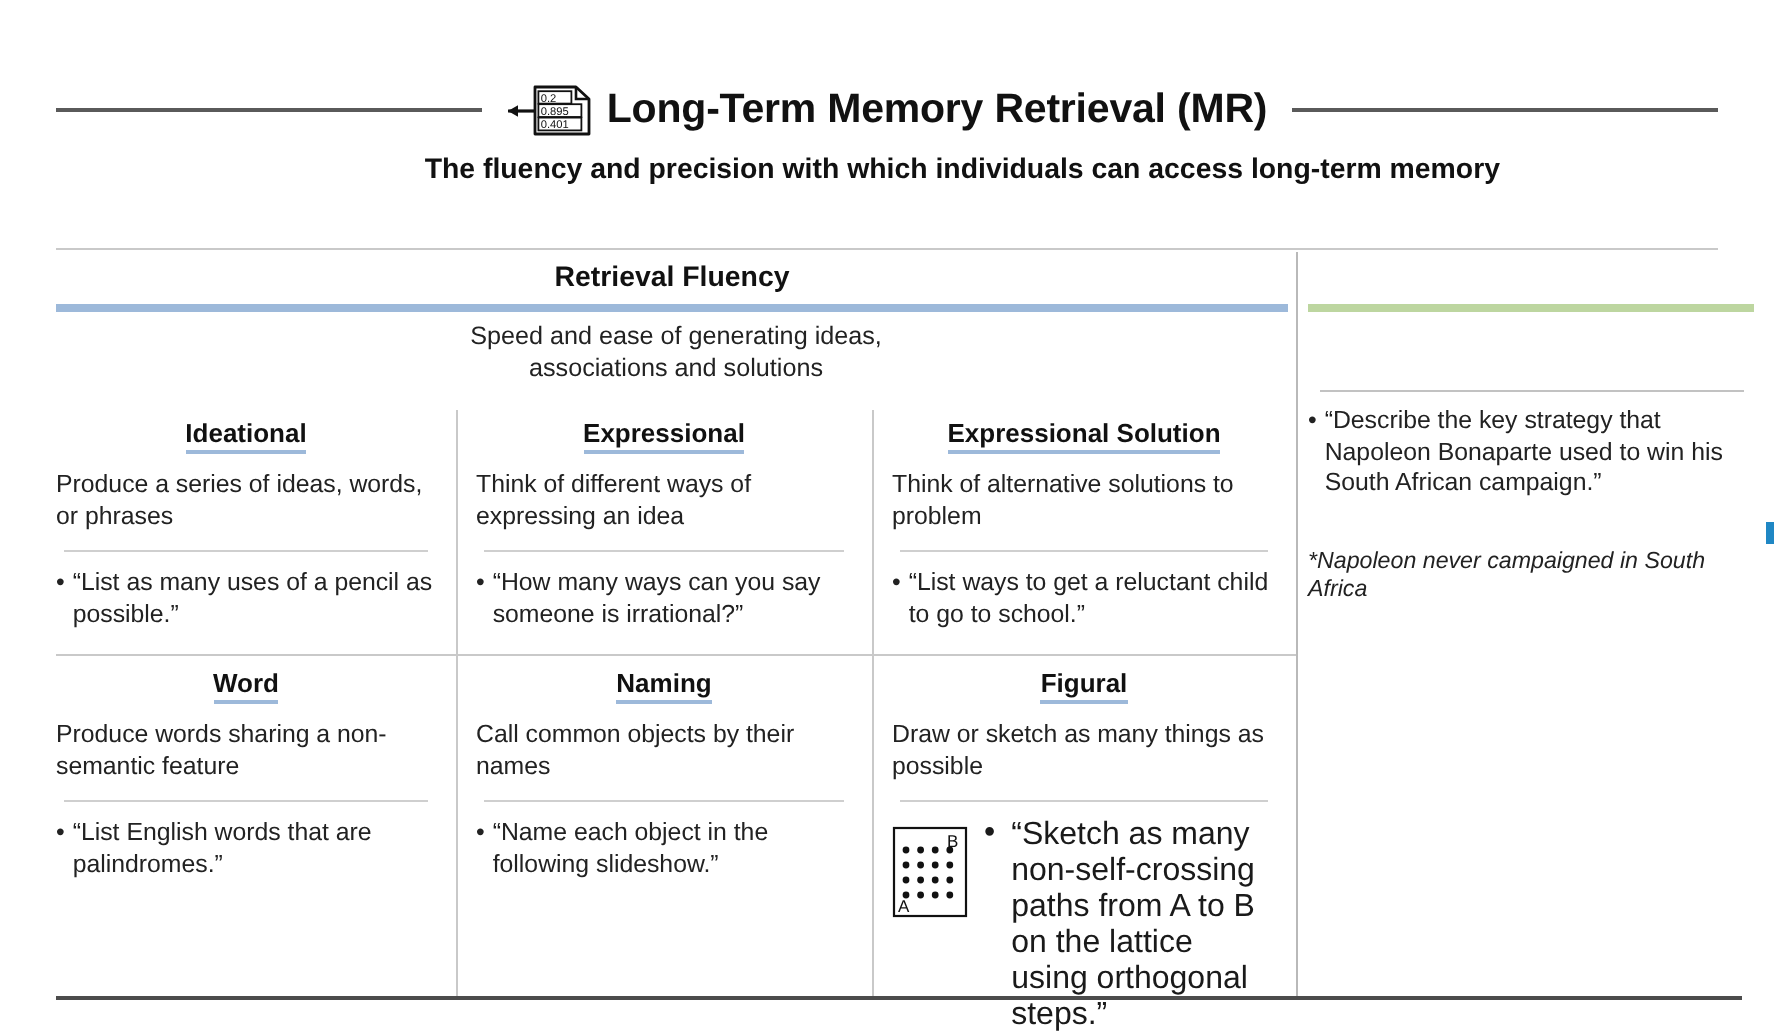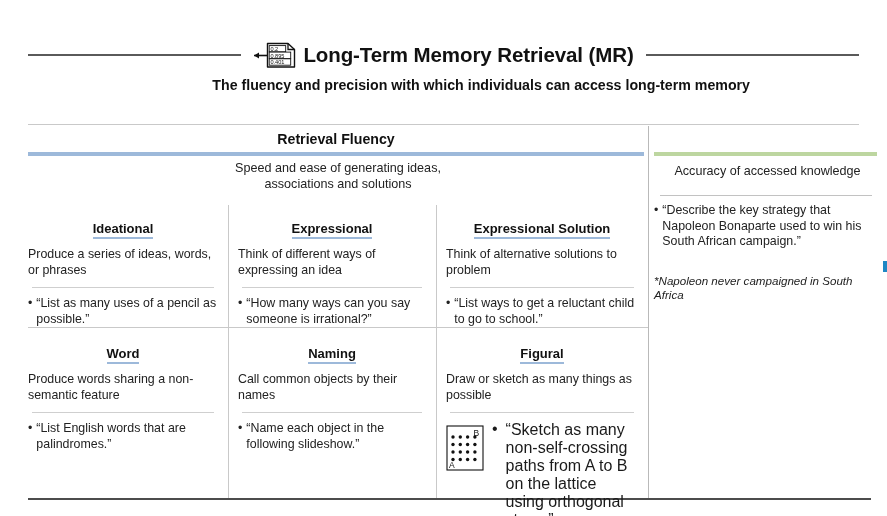--- a/index.html
+++ b/index.html
@@ -158,21 +158,20 @@
     left: 660px; top: 195px;
     width: 212px;
     height: 1px;
     background: #c2c2c2;
   }
 
   
   .cell {
     position: absolute;
     box-sizing: border-box;
-    margin-top: 11px;
   }
   .cell-title-wrap {
     text-align: center;
     margin-bottom: 8px;
   }
   .cell-title-inner {
     display: inline-block;
     font-size: 13px;
     font-weight: bold;
     color: #111;
@@ -290,21 +289,20 @@
   <div class="accent-bar accent-green"></div>
   <div class="vsep-main"></div>
   <div class="vsep-inner vsep-a"></div>
   <div class="vsep-inner vsep-b"></div>
   <div class="hsep-row"></div>
   <div class="hr-bottom"></div>
 
   <div class="col-head col-head-fluency">Retrieval Fluency</div>
 
   <div class="col-desc desc-fluency">Speed and ease of generating ideas, associations and solutions</div>
-  <div class="col-desc desc-hallu">Accuracy of accessed knowledge</div>
   <div class="hallu-underline"></div>
 
   <div class="cell cell-r1c1">
     <div class="cell-title-wrap">
       <span class="cell-title-inner">Ideational</span>
     </div>
     <div class="cell-body">Produce a series of ideas, words, or phrases</div>
     <div class="cell-divider"></div>
     <div class="cell-example">
       <span class="bullet">•</span>

